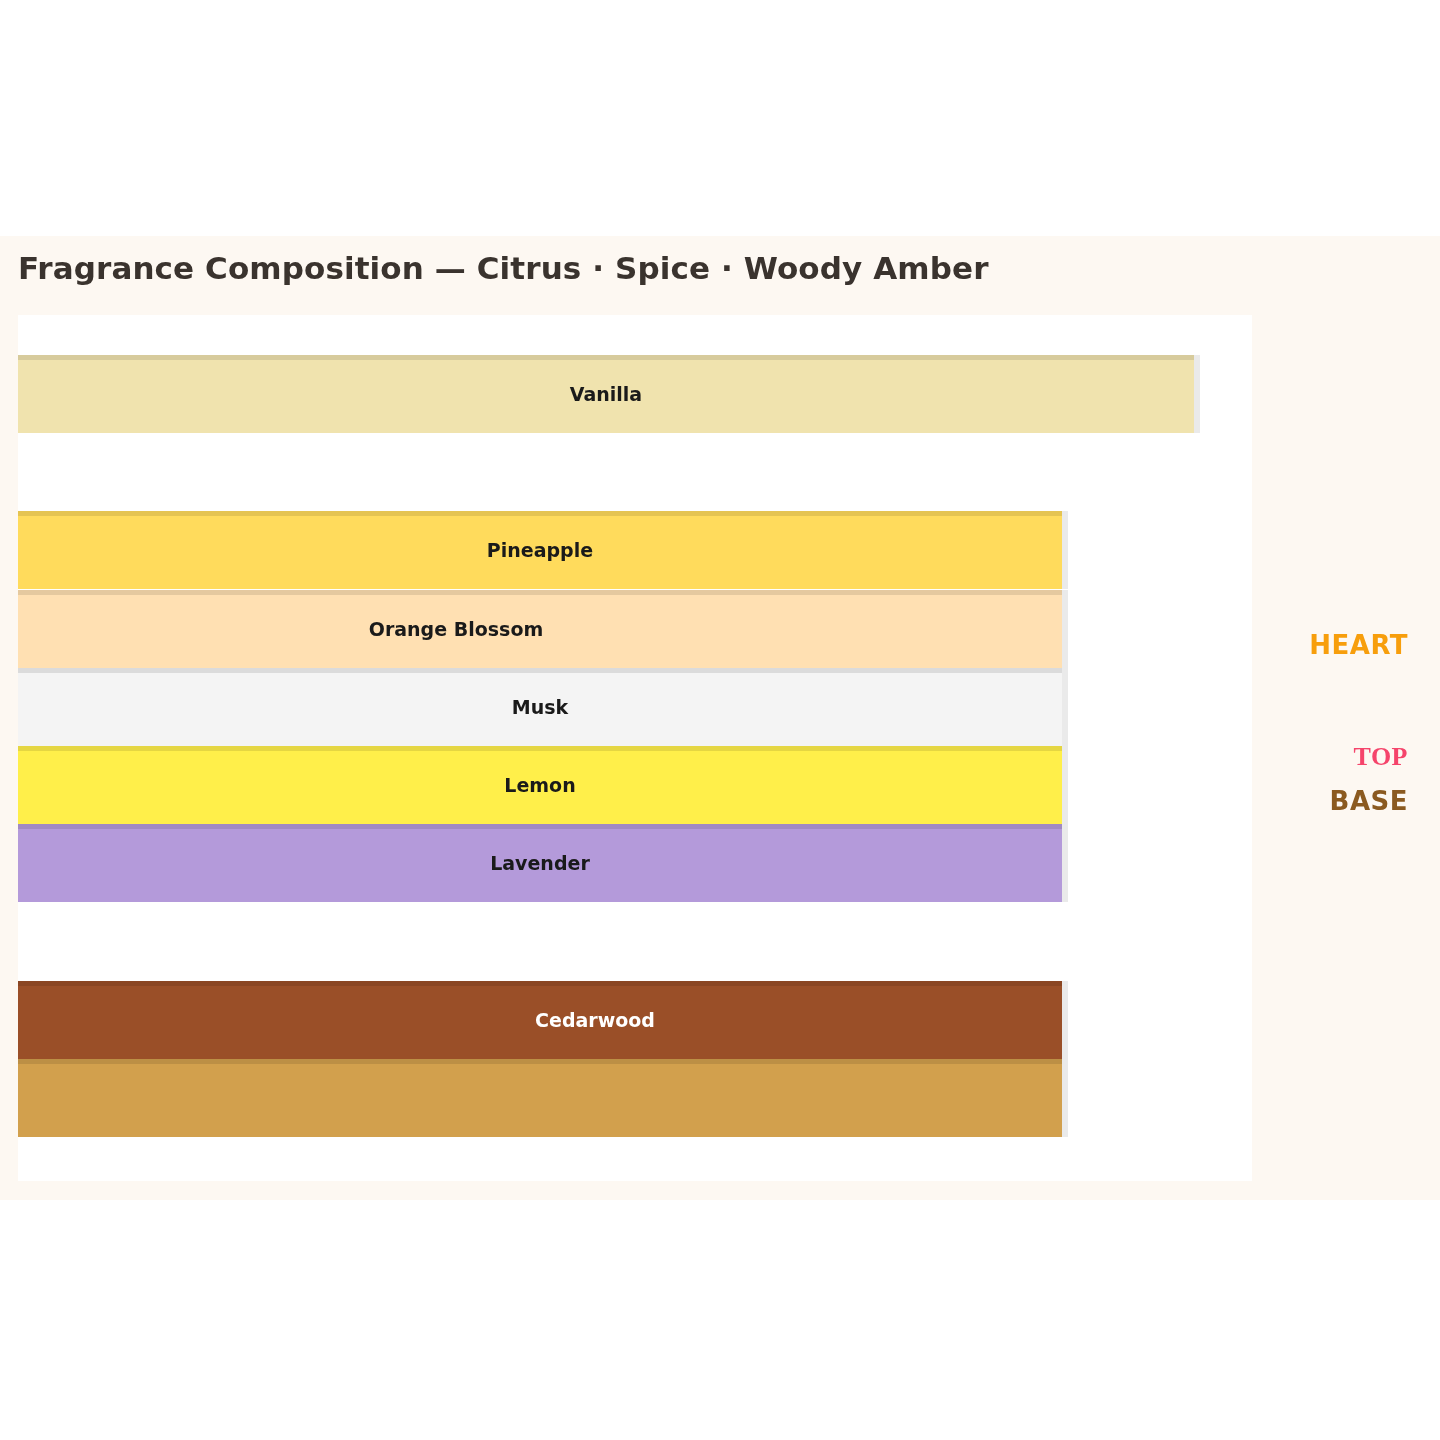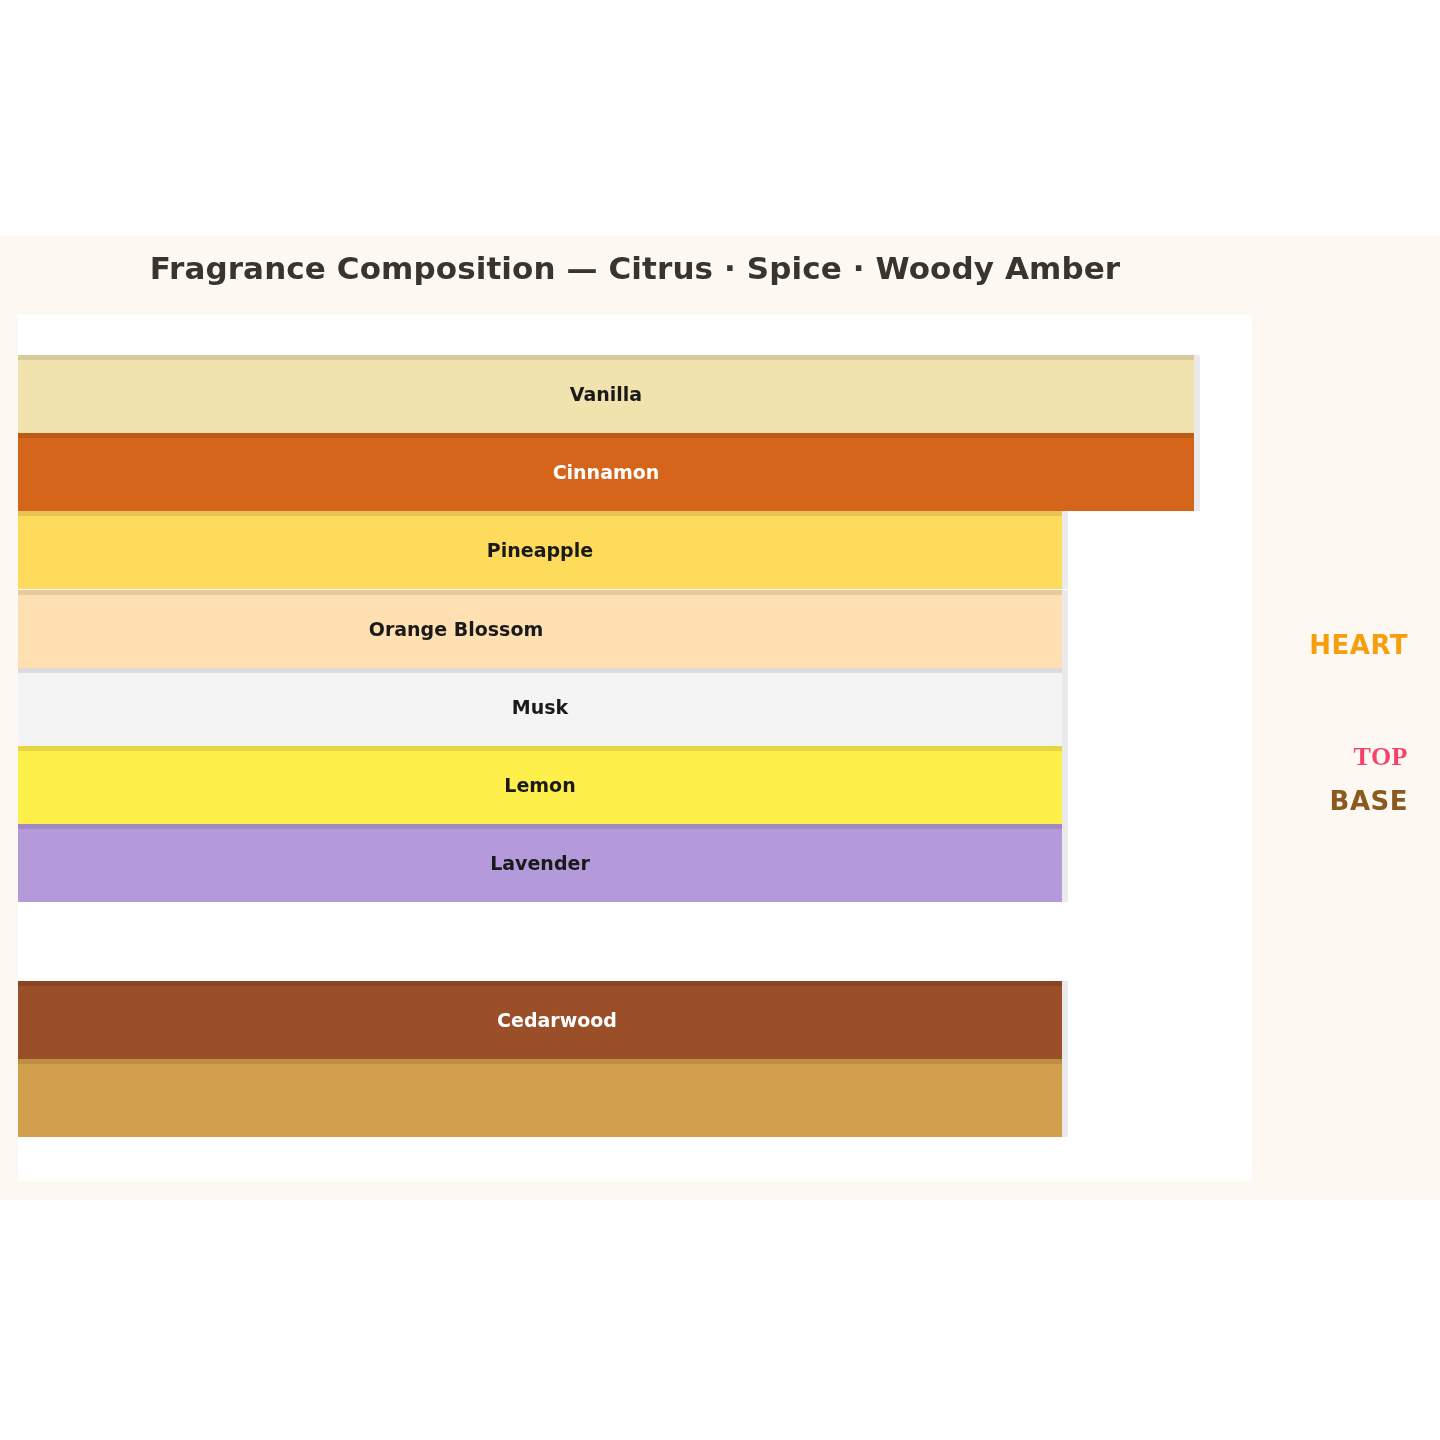--- a/index.html
+++ b/index.html
@@ -29,21 +29,20 @@
     width: 1440px;
     height: 964px;
     background: #fdf8f2;
   }
 
   #chart-title {
     position: absolute;
     left: 18px;
     top: 14px;
     width: 1234px;
-    text-align: center;
     font-size: 31px;
     font-weight: bold;
     color: #3a332e;
     letter-spacing: 0.1px;
     white-space: nowrap;
   }
 
   
   #plot-panel {
     position: absolute;
@@ -126,27 +125,20 @@
 
     <div id="plot-panel">
 
     <div class="bar-row" style="top: 40px; height: 78px; width: 1234px;">
           <div class="bar-track" style="width: 1182px; background: rgb(234, 234, 234);"></div>
           <div class="bar" style="width: 1176px; background: rgb(240, 227, 174);">
             <div class="bar-cap"></div>
           </div>
           <div class="bar-label" style="width: 1176px; color: rgb(26, 26, 26);">Vanilla</div>
         </div>
-        <div class="bar-row" style="top: 118px; height: 78px; width: 1234px;">
-          <div class="bar-track" style="width: 1182px; background: rgb(234, 234, 234);"></div>
-          <div class="bar" style="width: 1176px; background: rgb(212, 101, 27);">
-            <div class="bar-cap"></div>
-          </div>
-          <div class="bar-label" style="width: 1176px; color: rgb(255, 255, 255);">Cinnamon</div>
-        </div>
         <div class="bar-row" style="top: 196px; height: 78px; width: 1234px;">
           <div class="bar-track" style="width: 1049.96px; background: rgb(234, 234, 234);"></div>
           <div class="bar" style="width: 1043.96px; background: rgb(255, 219, 92);">
             <div class="bar-cap"></div>
           </div>
           <div class="bar-label" style="width: 1043.96px; color: rgb(26, 26, 26);">Pineapple</div>
         </div>
         <div class="bar-row" style="top: 275px; height: 78px; width: 1234px;">
           <div class="bar-track" style="width: 1049.96px; background: rgb(234, 234, 234);"></div>
           <div class="bar" style="width: 1043.96px; background: rgb(255, 224, 178);">
@@ -173,21 +165,21 @@
           <div class="bar" style="width: 1043.96px; background: rgb(180, 154, 218);">
             <div class="bar-cap"></div>
           </div>
           <div class="bar-label" style="width: 1043.96px; color: rgb(26, 26, 26);">Lavender</div>
         </div>
         <div class="bar-row" style="top: 666px; height: 78px; width: 1234px;">
           <div class="bar-track" style="width: 1049.96px; background: rgb(234, 234, 234);"></div>
           <div class="bar" style="width: 1043.96px; background: rgb(154, 79, 40);">
             <div class="bar-cap"></div>
           </div>
-          <div class="bar-label" style="width: 1078px; color: rgb(255, 255, 255);">Cedarwood</div>
+          <div class="bar-label" style="width: 1078px; color: rgb(255, 255, 255); padding-left: 38px;">Cedarwood</div>
         </div>
         <div class="bar-row" style="top: 744px; height: 78px; width: 1234px;">
           <div class="bar-track" style="width: 1049.96px; background: rgb(234, 234, 234);"></div>
           <div class="bar" style="width: 1043.96px; background: rgb(210, 160, 77);">
             <div class="bar-cap"></div>
           </div>
         </div>
       </div>
 
   </div>

